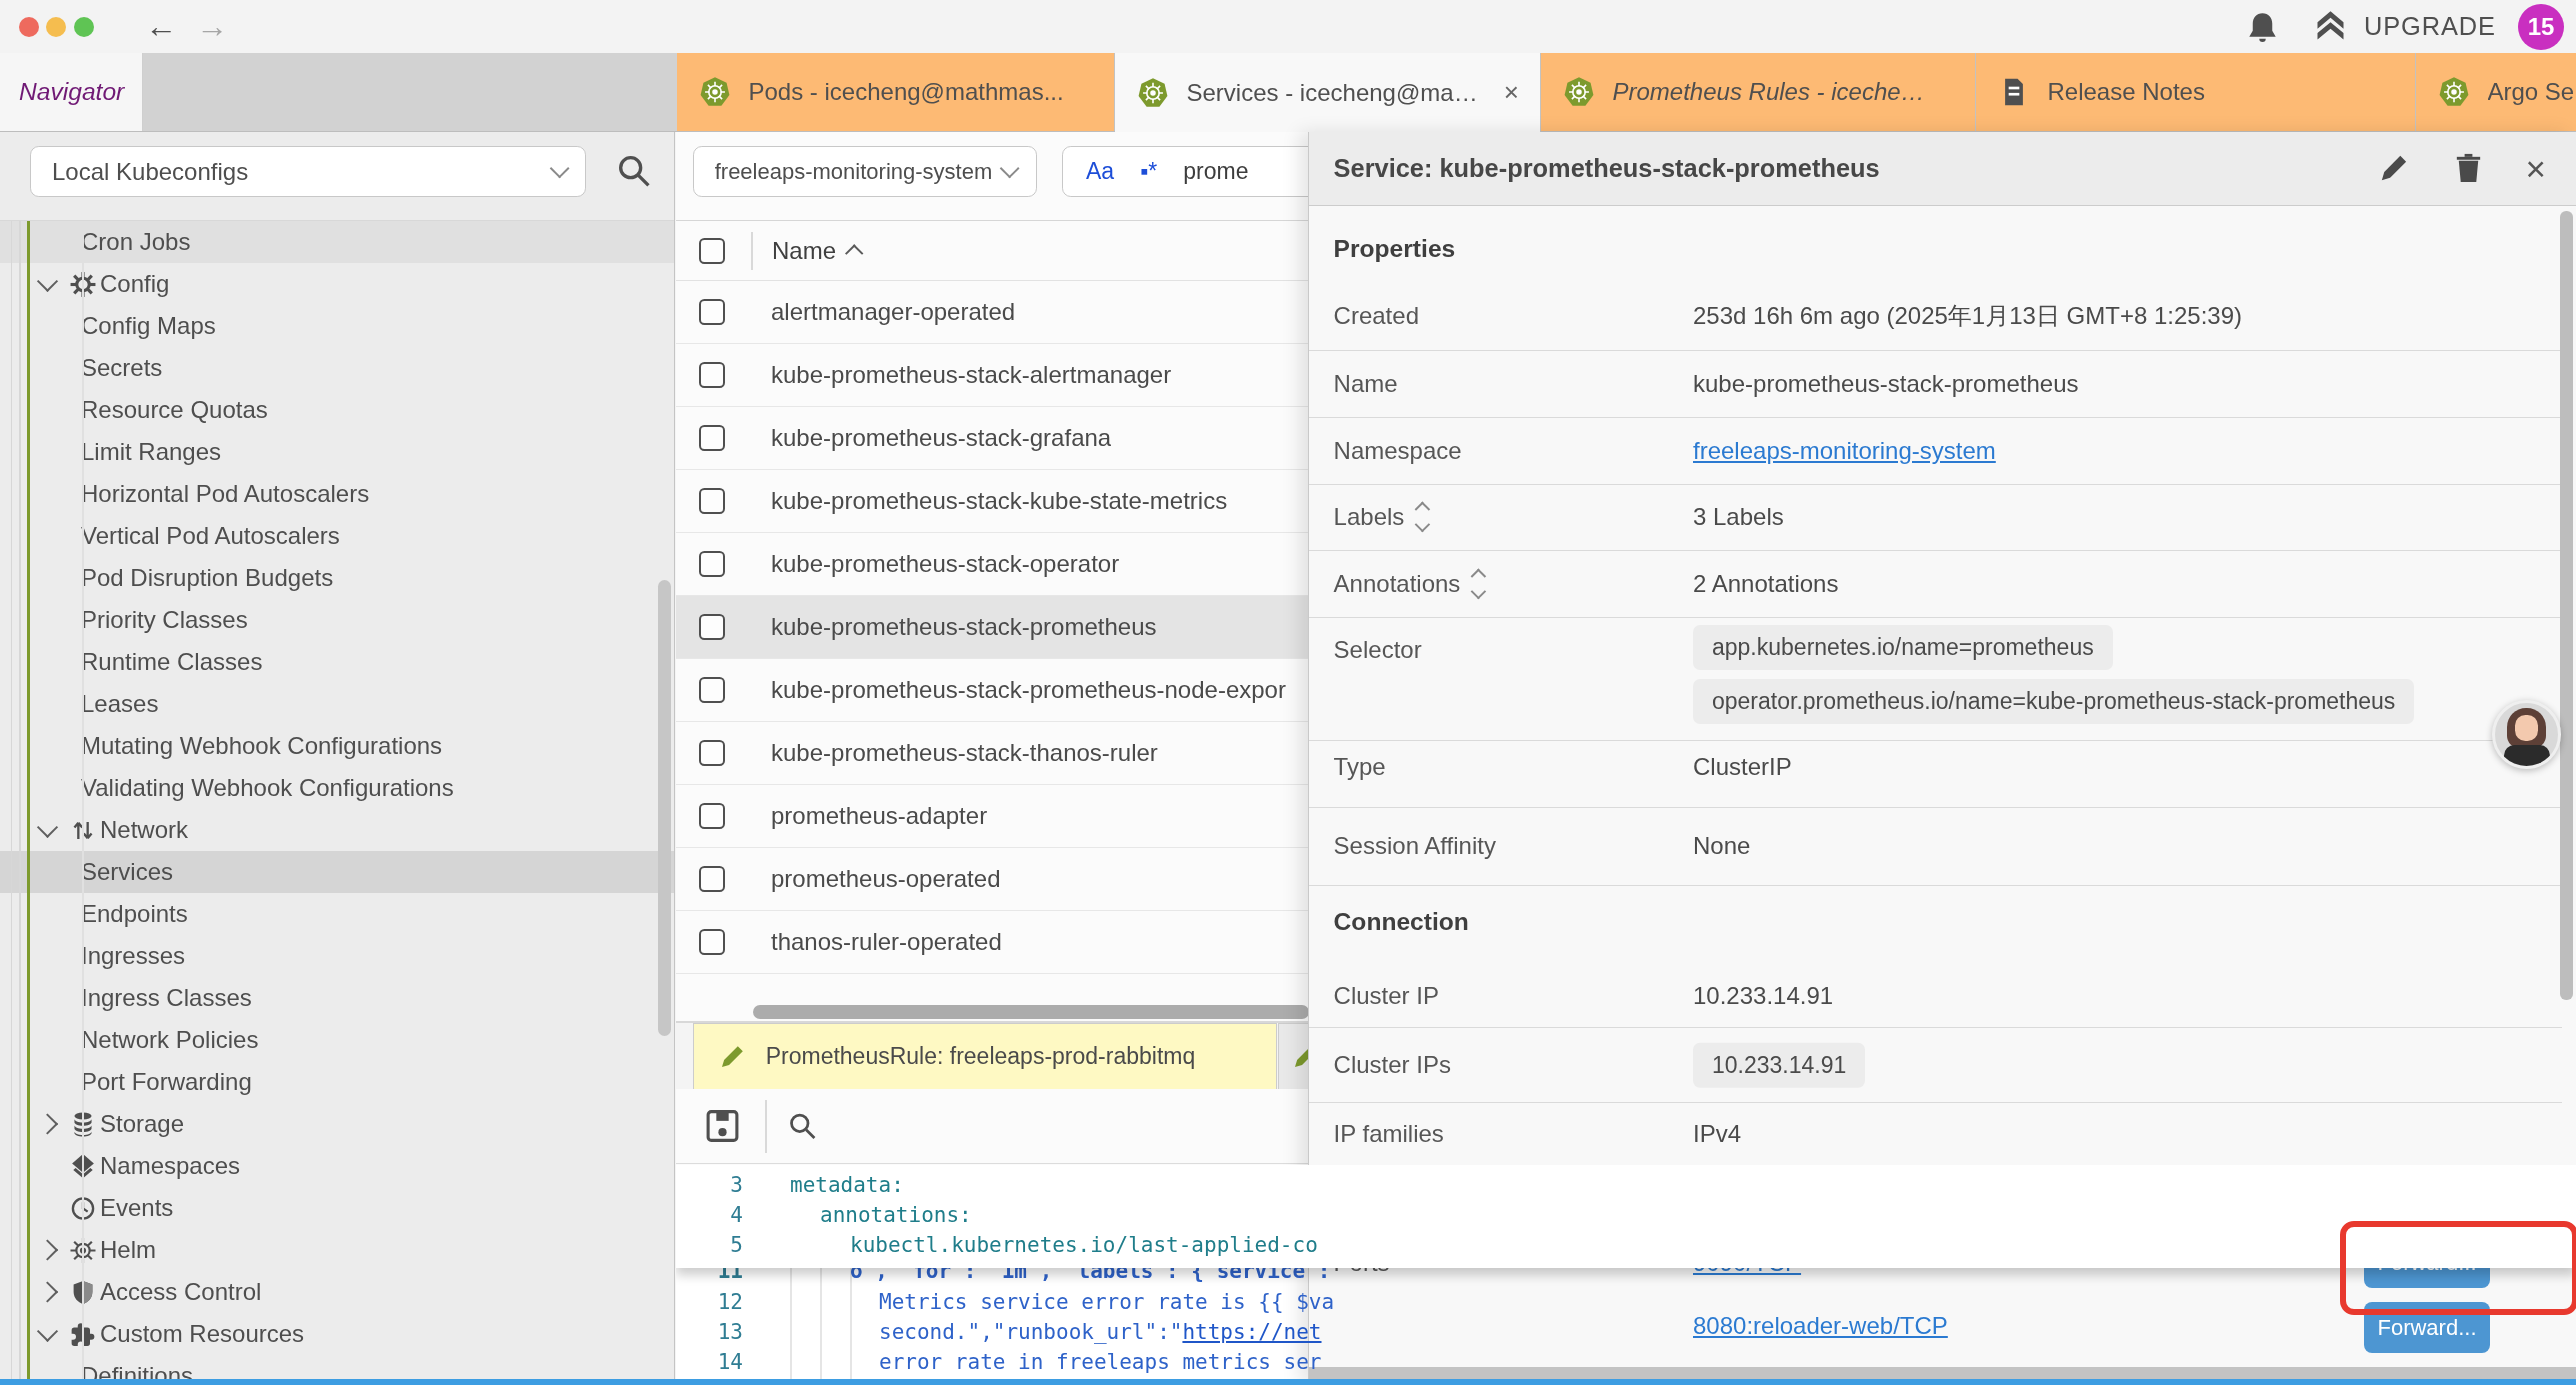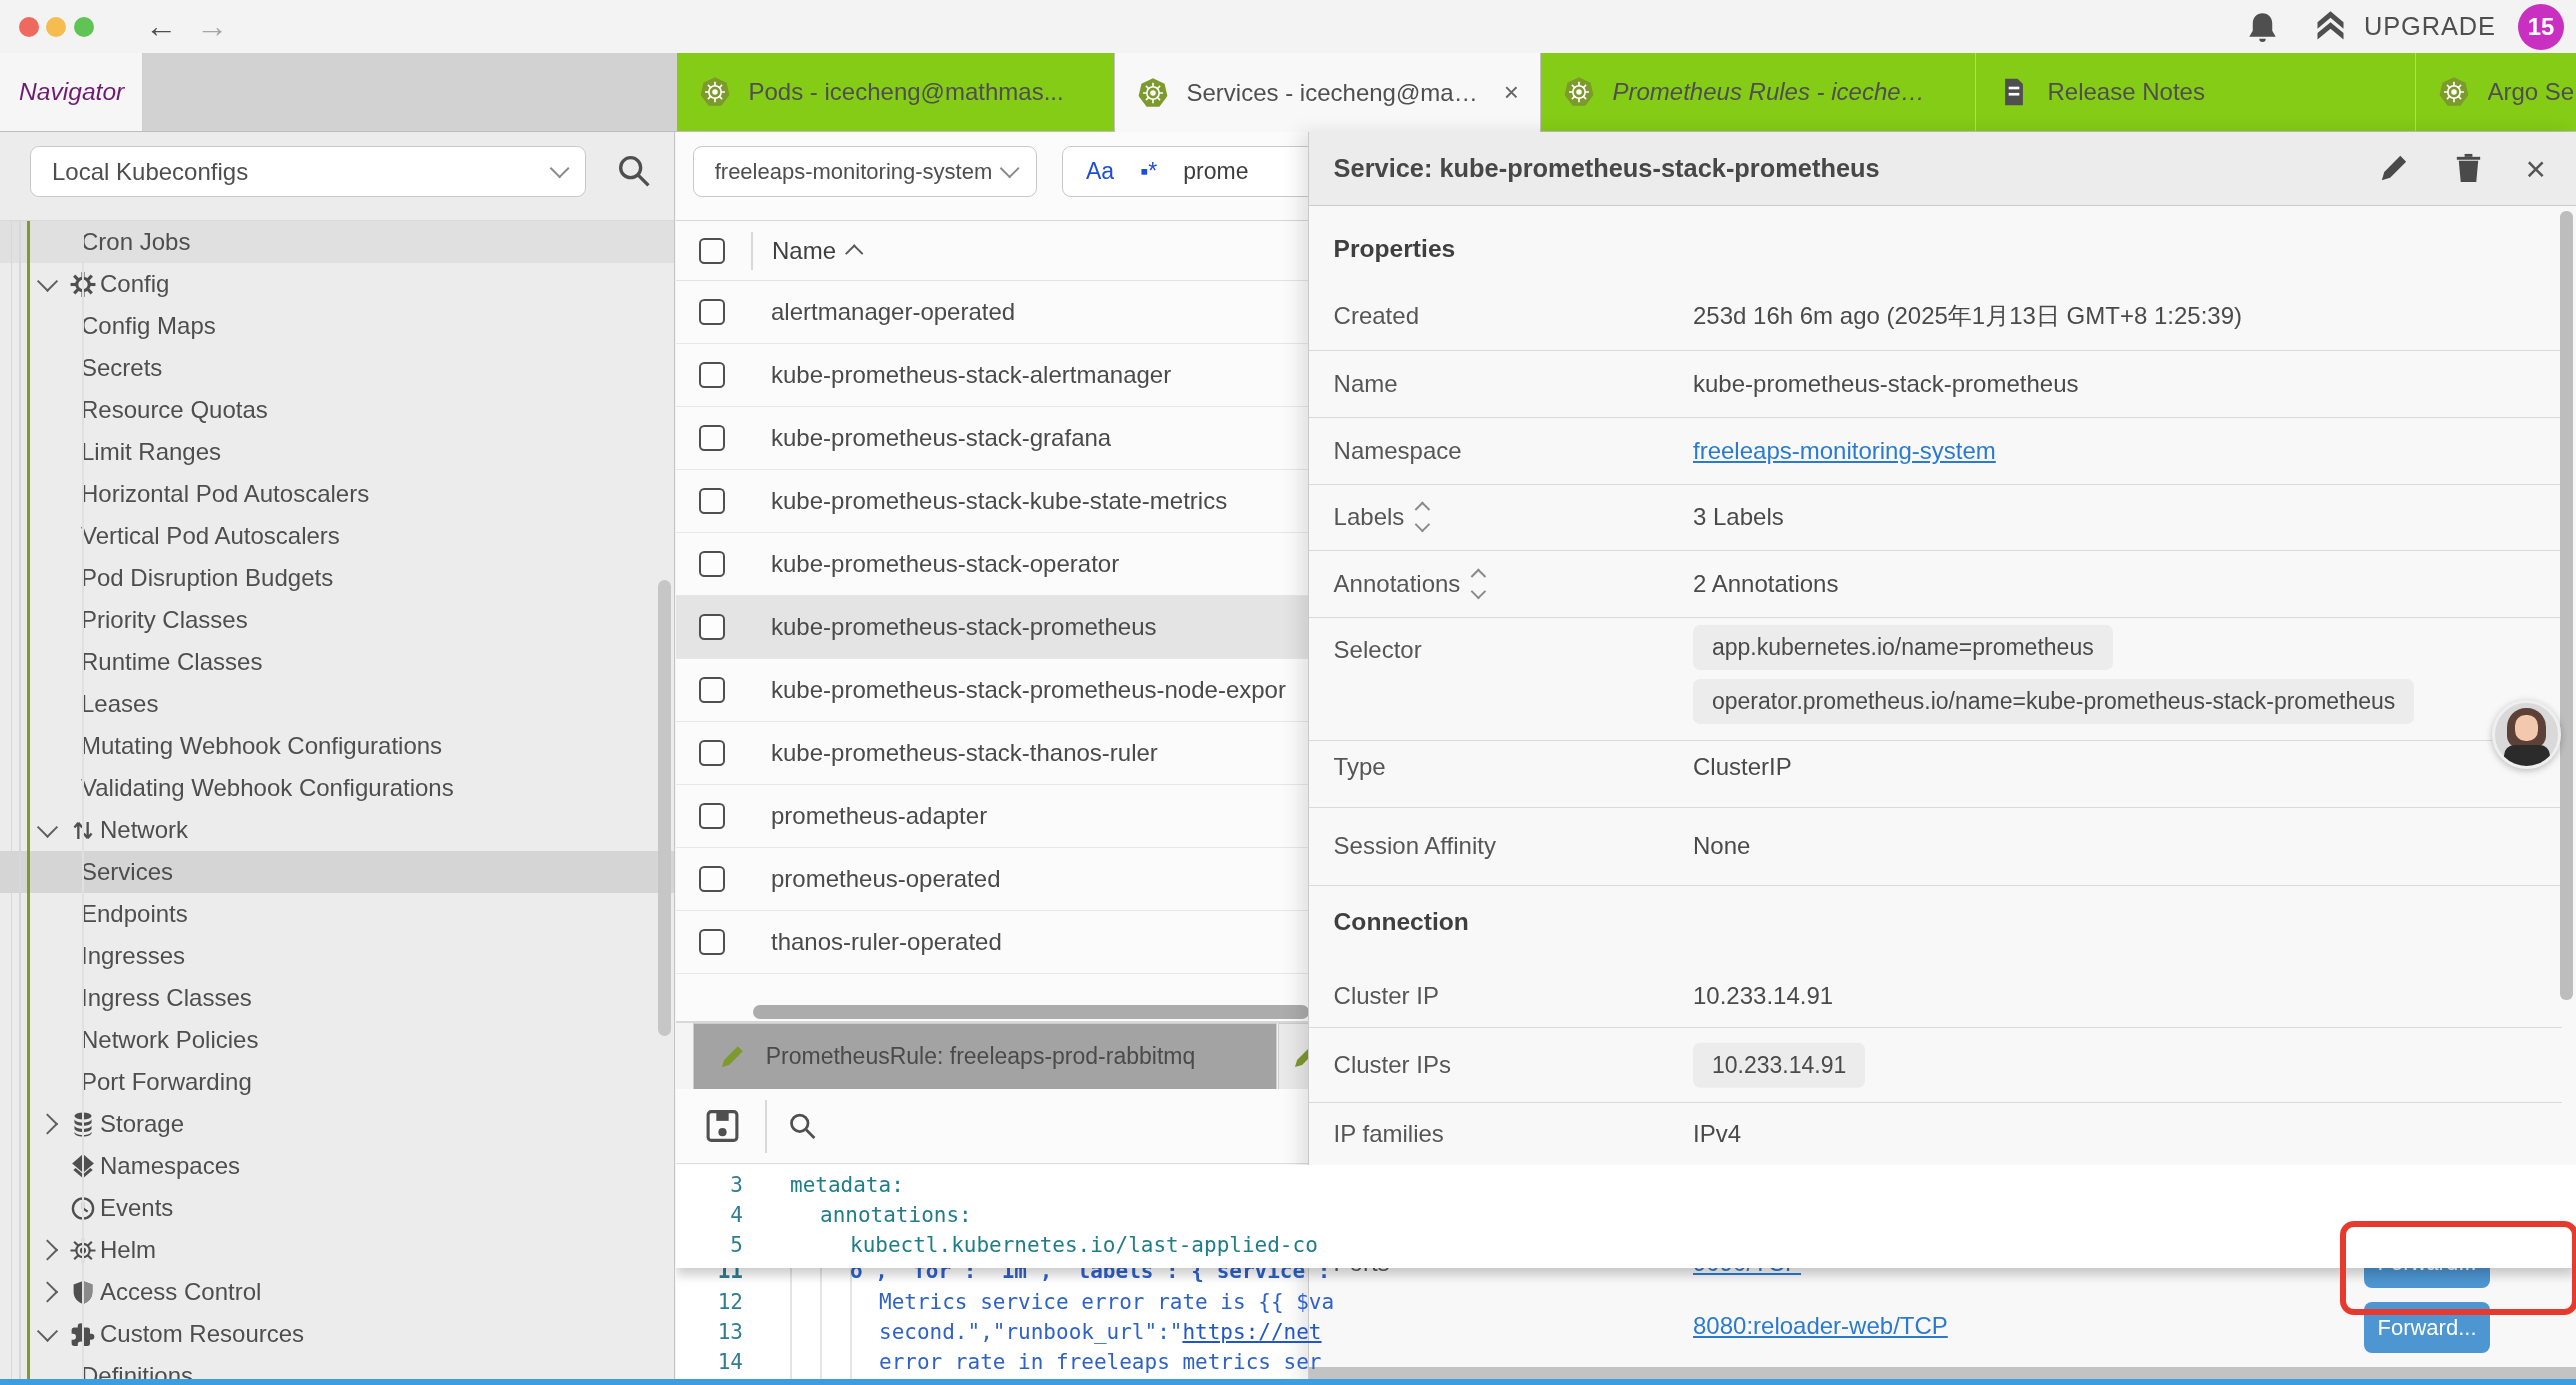--- a/index.html
+++ b/index.html
@@ -18,21 +18,21 @@
   .upgrade{position:absolute;left:2311px;top:7px;display:flex;align-items:center;gap:14px;color:#4a4a4a;}
   .upgrade .txt{font-size:25.4px;letter-spacing:0.9px;color:#4f4f4f;}
   .badge{position:absolute;left:2518px;top:3.5px;width:46px;height:46px;border-radius:50%;background:#c92fc0;
     color:#fff;font-size:24px;font-weight:bold;display:flex;align-items:center;justify-content:center;}
 
   
   .tabbar{position:absolute;left:0;top:53px;right:0;height:78px;background:#d2d2d2;border-bottom:0.9px solid #bdbdbd;}
   .nav-tab{position:absolute;left:0;top:0;width:143px;height:78px;background:#f6f6f6;border-right:0.9px solid #cfcfcf;
     display:flex;align-items:center;padding-left:19px;font-size:24.6px;color:#701a75;box-sizing:border-box;font-style:italic;}
   .main-tabs{position:absolute;left:677px;top:0;right:0;height:78px;display:flex;}
-  .tab{height:78px;background:#84cc16;border-right:1.8px solid #c2c2c2;display:flex;align-items:center;gap:17.5px;
+  .tab{height:78px;background:#fdba74;border-right:1.8px solid #c2c2c2;display:flex;align-items:center;gap:17.5px;
     padding:0 21px;font-size:24px;color:#4f4f4f;box-sizing:border-box;overflow:hidden;white-space:nowrap;flex:none;}
   .tab.active{background:#f8f8f8;height:79px;}
   .tab.italic .tab-label{font-style:italic;}
   .tab-label{overflow:hidden;text-overflow:ellipsis;max-width:316px;}
   .tab-close{font-size:26px;color:#666;margin-left:5.3px;}
   .tab-icon{width:33px;height:33px;flex:none;display:flex;align-items:center;justify-content:center;}
 
   
   .sidebar{position:absolute;left:0;top:132px;width:675px;bottom:0;background:#ececec;border-right:0.9px solid #c4c4c4;box-sizing:border-box;}
   .combo{background:#fff;border:1.8px solid #c8c8c8;border-radius:8.8px;display:flex;align-items:center;
@@ -72,21 +72,21 @@
   .hdr-name{position:absolute;left:96px;top:50%;transform:translateY(-50%);display:flex;align-items:center;gap:14px;}
   .caret-up{width:11.4px;height:11.4px;border-right:2.6px solid #5a5a5a;border-bottom:2.6px solid #5a5a5a;transform:rotate(-135deg) translateY(-3.5px);}
   .rows{position:absolute;left:0;top:149px;right:0;}
   .t-row{position:relative;height:63px;border-bottom:1.8px solid #e7e7e7;display:flex;align-items:center;
     font-size:24px;color:#4a4a4a;box-sizing:border-box;background:#fbfbfb;}
   .t-row.selected{background:#e4e4e4;}
   .t-row .rlabel{margin-left:95px;white-space:nowrap;overflow:hidden;}
   .hscroll{position:absolute;left:77px;top:873px;width:556px;height:14px;background:#acacac;border-radius:7px;}
   .mid-div{position:absolute;left:0;top:889px;right:0;height:1.8px;background:#d8d8d8;}
   .ed-tabs{position:absolute;left:0;top:891px;right:0;height:67px;background:#f4f4f4;}
-  .ed-tab{position:absolute;left:16.7px;top:0;width:584px;height:67px;background:#a3a3a3;border:0.9px solid #cccccc;
+  .ed-tab{position:absolute;left:16.7px;top:0;width:584px;height:67px;background:#fef9c3;border:0.9px solid #cccccc;
     box-sizing:border-box;display:flex;align-items:center;gap:19px;padding:0 23px;font-size:23px;color:#4a4a4a;white-space:nowrap;overflow:hidden;}
   .ed-tab2{position:absolute;left:602px;top:0;width:31px;height:67px;background:#e9e9e9;border:0.9px solid #cccccc;
     box-sizing:border-box;overflow:hidden;display:flex;align-items:center;padding-left:10.5px;}
   .toolbar{position:absolute;left:0;top:957px;right:0;height:75px;border-bottom:1.8px solid #dcdcdc;box-sizing:border-box;background:#fbfbfb;}
   .tool-icon{position:absolute;top:50%;transform:translateY(-50%);color:#4a4a4a;}
   .floppy{left:28px;width:37px;height:37px;}
   .tool-div{position:absolute;left:89px;top:10.5px;bottom:10.5px;width:1.8px;background:#d9d9d9;}
   .t-search{left:110px;width:33px;height:33px;}
   .editor{position:absolute;left:0;top:1033px;right:0;bottom:6.1px;background:#fff;overflow:hidden;
     font-family:"DejaVu Sans Mono",monospace;font-size:21px;}

